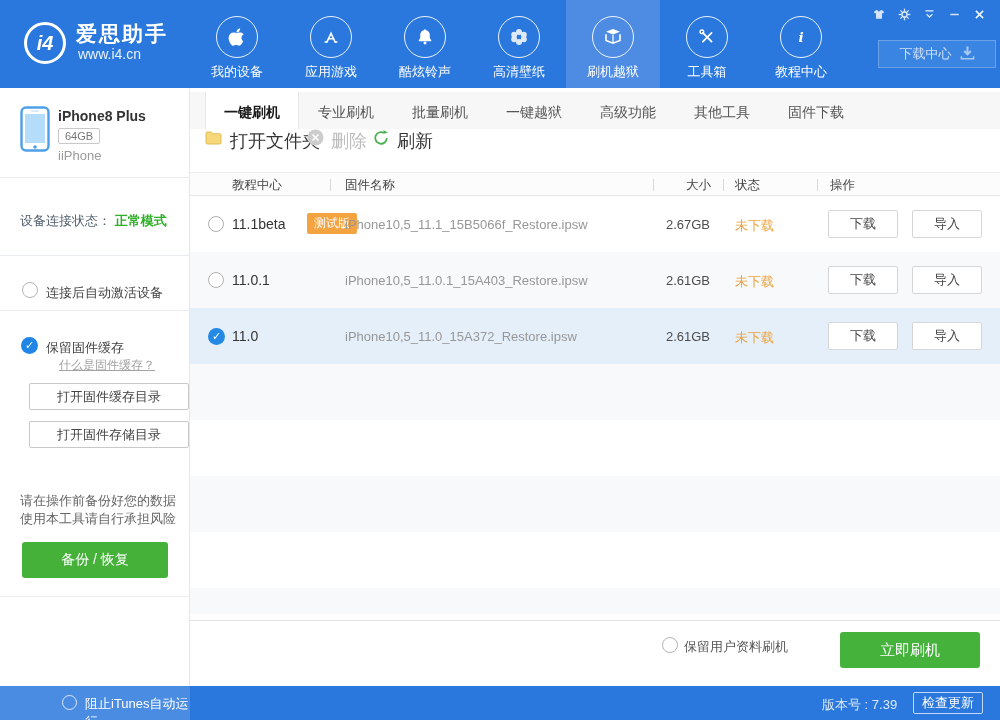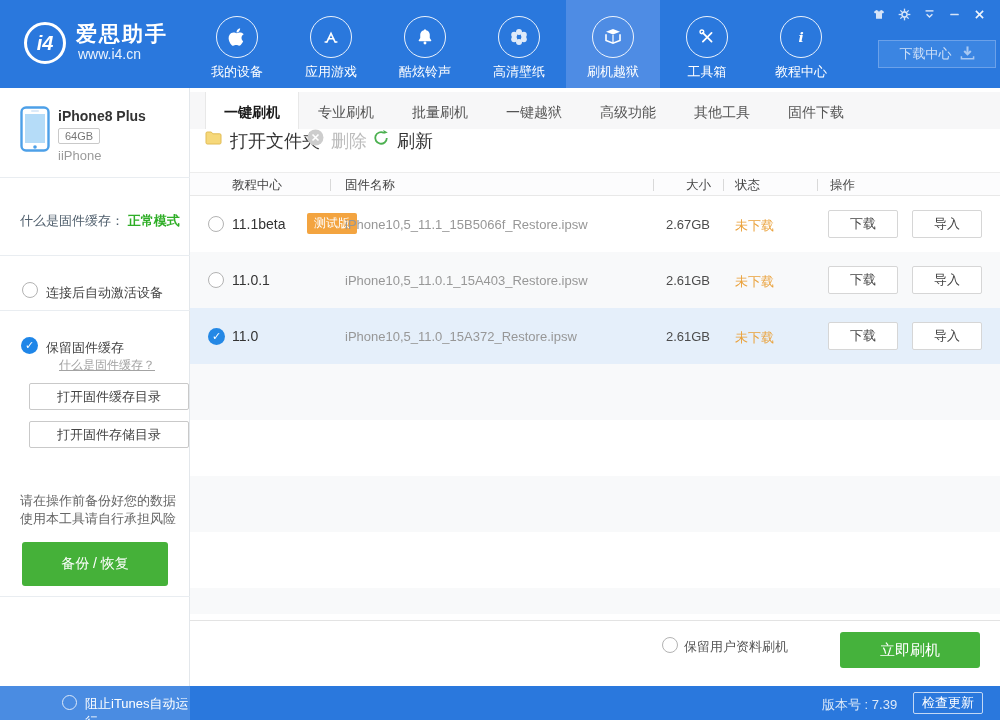--- a/index.html
+++ b/index.html
@@ -42,21 +42,21 @@
                   display:flex; align-items:center; justify-content:center; font-weight:bold; }
   .sb-activate-radio { position:absolute; left:22px; top:194px; }
   .sb-activate-label { position:absolute; left:46px; top:196px; font-size:13px; color:#444; }
   .sb-cache-check { position:absolute; left:21px; top:249px; }
   .sb-cache-label { position:absolute; left:46px; top:251px; font-size:13px; color:#444; }
   .sb-cache-link { position:absolute; left:46px; top:269px; font-size:12px; color:#a3a3a3;
                    text-decoration:underline; cursor:pointer;margin-left:13px; }
   .sb-btn { position:absolute; left:29px; width:160px; height:27px; background:#fff; border:1px solid #c9c9c9;
             border-radius:2px; font-size:13px; color:#444; cursor:pointer; font-family:inherit; }
   .sb-warn { position:absolute; left:20px; width:160px; font-size:13px; color:#666; }
-  .backup-btn { position:absolute; left:22px; top:454px; width:146px; height:44px; background:#45b139;
+  .backup-btn { position:absolute; left:22px; top:454px; width:146px; height:36px; background:#45b139;
                 border:none; border-radius:3px; color:#fff; font-size:14px; cursor:pointer; font-family:inherit; }
 
   
   .main { position:absolute; left:190px; top:88px; width:810px; height:598px; background:#fff; }
   .tabs { position:absolute; left:0; top:4px; width:810px; height:40px; background:#f7f7f8;
           border-bottom:1px solid #e1e1e1; display:flex;padding-left:15px; }
   .tab { width:94px; height:41px; line-height:40px; text-align:center; font-size:14px; color:#555; cursor:pointer; }
   .tab.active { background:#fff; color:#1b1b1b; font-weight:bold; border-left:1px solid #e8e8e8;
                 border-right:1px solid #e8e8e8; }
   .toolbar { position:absolute; left:0; top:41px; width:810px; height:43px; background:#fff; }
@@ -248,21 +248,21 @@
           <circle cx="15" cy="41" r="1.8" fill="#4da0e8"></circle>
           <rect x="11" y="4.2" width="8" height="1.6" rx=".8" fill="#cfe4f7"></rect>
         </svg>
     </span>
     <div class="dev-name">iPhone8 Plus</div>
     <div class="dev-cap">64GB</div>
     <div class="dev-alias">iiPhone</div>
     <div class="sb-divider" style="top:89px"></div>
 
     <div class="conn-row">
-      <span>什么是固件缓存：</span>
+      <span>设备连接状态：</span>
       <span class="conn-val">正常模式</span>
     </div>
     <div class="sb-divider" style="top:167px"></div>
 
     <span class="radio sb-activate-radio"></span>
     <span class="sb-activate-label">连接后自动激活设备</span>
     <div class="sb-divider" style="top:222px"></div>
 
     <span class="check-circle sb-cache-check">✓</span>
     <span class="sb-cache-label">保留固件缓存</span>

